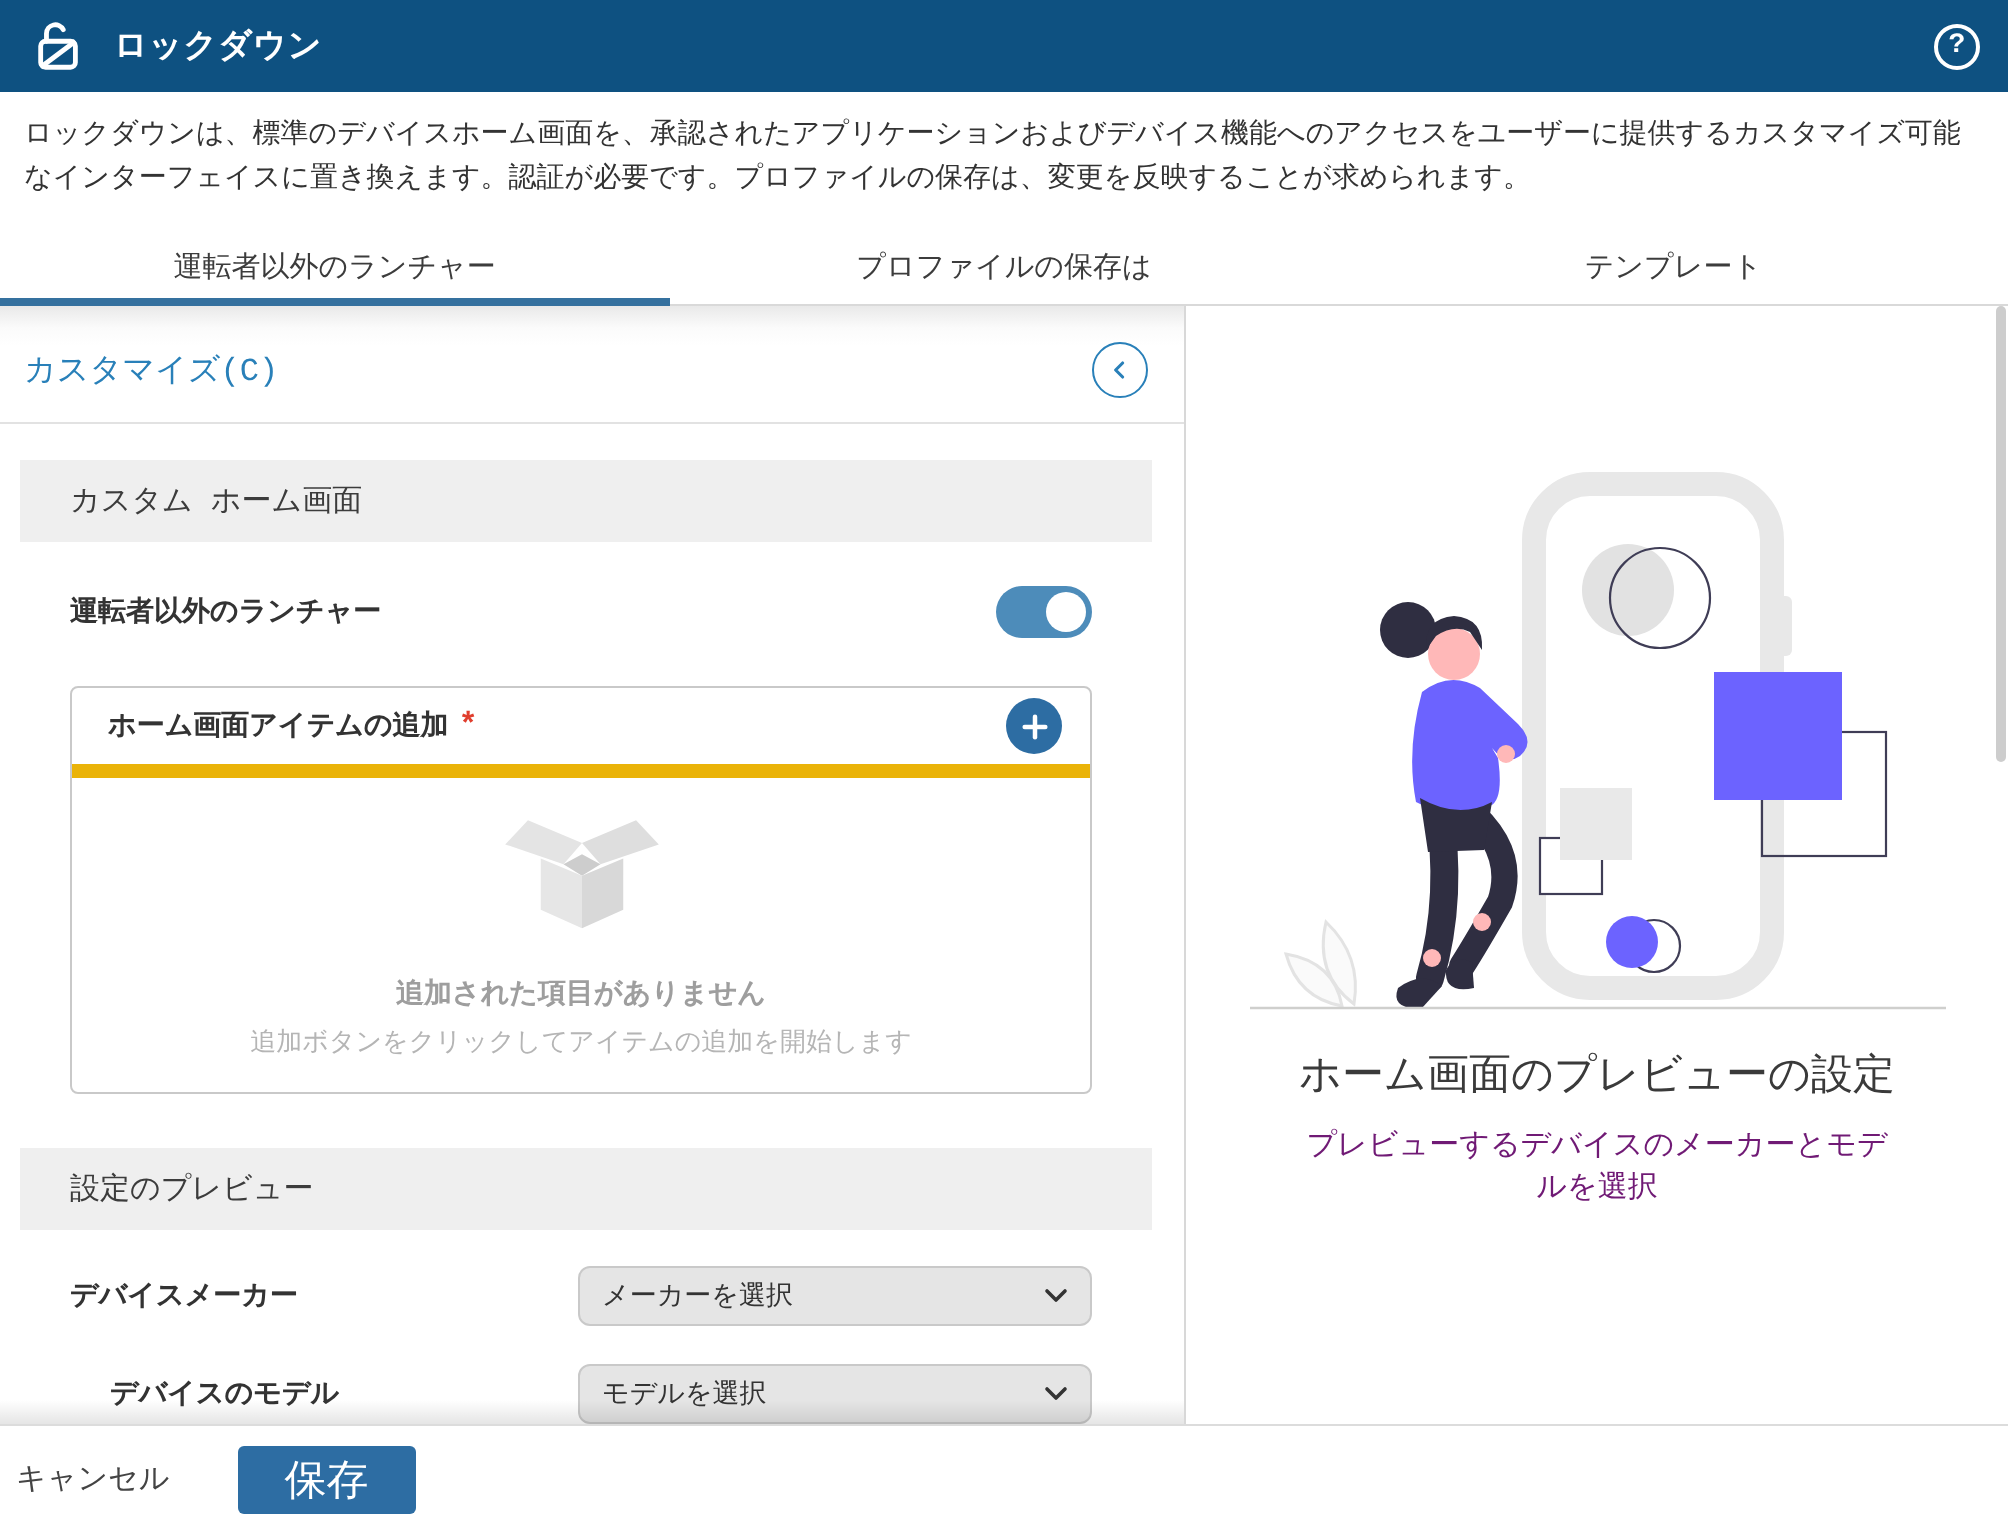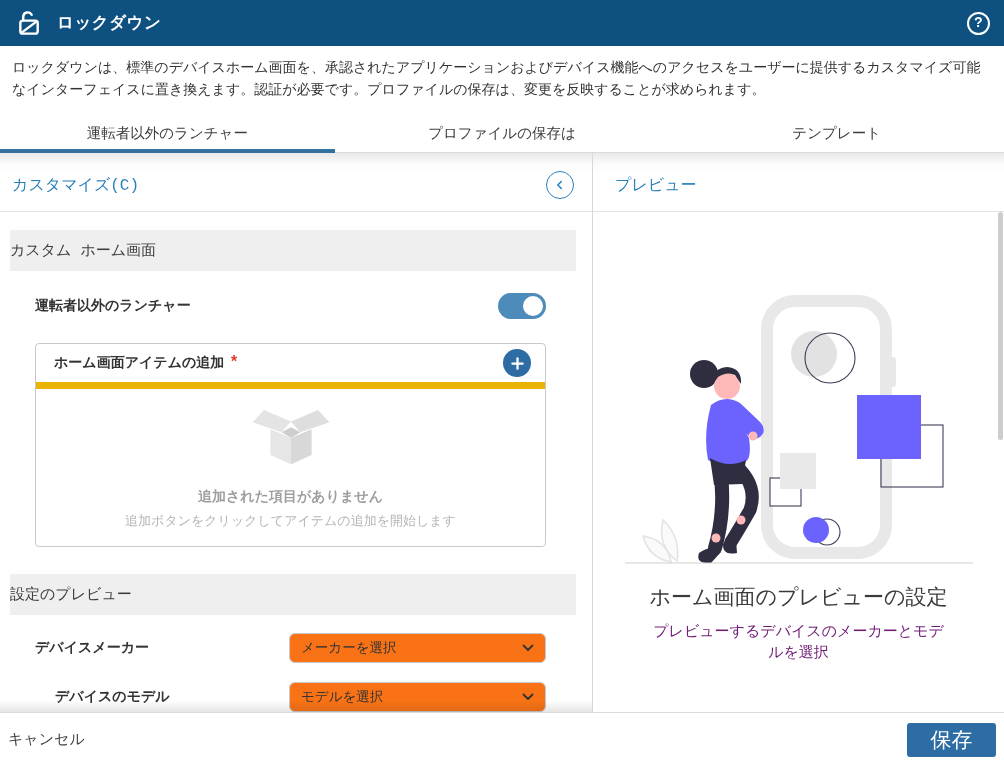--- a/index.html
+++ b/index.html
@@ -39,21 +39,21 @@
   .panel-title { color:#2980b9; font-size:16px; }
   .collapse-btn { width:28px; height:28px; border:1px solid #2980b9; border-radius:50%; background:#fff;
     display:flex; align-items:center; justify-content:center; cursor:pointer; }
 
   .left-body { flex:1; overflow:hidden; position:relative; }
   .left-body::after { content:""; position:absolute; left:0; right:0; bottom:0; height:12px;
     background:linear-gradient(to top, rgba(0,0,0,.10), rgba(0,0,0,0)); }
 
   
   .card { margin:18px 16px 0 10px; }
-  .sec-hdr { background:#efefef; height:41px; display:flex; align-items:center; 
+  .sec-hdr { background:#efefef; height:41px; display:flex; align-items:center; padding-left:25px;
     font-size:15px; color:#3c3c3c; }
   .card-body { padding:0 30px 0 25px; }
 
   .toggle-row { display:flex; align-items:center; justify-content:space-between; padding:22px 0 24px 0; }
   .toggle-row .lbl { font-size:14px; font-weight:bold; color:#333; }
   .switch { width:48px; height:26px; border-radius:13px; background:#4d8cba; position:relative; cursor:pointer; flex:0 0 auto; }
   .switch .knob { position:absolute; top:3px; right:3px; width:20px; height:20px; border-radius:50%; background:#fff; }
 
   .add-box { border:1px solid #c9c9c9; border-radius:4px; overflow:hidden; }
   .add-box-hdr { height:45px; display:flex; align-items:center; justify-content:space-between;
@@ -63,34 +63,34 @@
   .plus-btn { width:28px; height:28px; border-radius:50%; background:#2d6da3; border:none; color:#fff;
     display:flex; align-items:center; justify-content:center; cursor:pointer; flex:0 0 auto; }
   .empty { padding:14px 10px 16px 10px; text-align:center; }
   .empty .ttl { font-size:14px; font-weight:bold; color:#9e9e9e; margin-top:16px; }
   .empty .sub { font-size:13px; color:#b5b5b5; margin-top:6px; }
 
   .gap-lg { height:27px; }
   .form-row { display:flex; align-items:center; padding:10px 0 9px 0;gap:31px; }
   .form-row .lbl { font-size:14px; font-weight:bold; color:#333; flex:1; }
   .form-row.indent .lbl { padding-left:20px; }
-  .select { width:257px; height:30px; border:1px solid #c9c9c9; border-radius:6px; background:#f97316;
+  .select { width:257px; height:30px; border:1px solid #c9c9c9; border-radius:6px; background:#e5e5e5;
     display:flex; align-items:center; justify-content:space-between; padding:0 11px; cursor:pointer; flex:0 0 auto; }
   .select .val { font-size:13.5px; color:#333; }
 
   
   .preview-body { flex:1; position:relative; overflow:hidden; text-align:center; }
   .illus { margin:10px auto 0 auto; display:block; }
   .cap-title { font-size:21px; color:#3a3a3a; line-height:1.25; width:330px; margin:14px auto 0 auto; }
   .cap-sub { font-size:15px; color:#701a75; line-height:1.4; width:300px; margin:9px auto 0 auto; }
   .v-scroll { position:absolute; top:0; right:1px; width:5px; height:228px; background:#cdcdcd; border-radius:3px; }
 
   
   .footer { height:54px; flex:0 0 auto; border-top:1px solid #dcdcdc; display:flex; align-items:center;
-    justify-content:space-between; padding:0 8px; background:#fff; }
+    justify-content:flex-start; padding:0 8px; background:#fff; }
   .cancel-btn { background:none; border:none; font-size:15px; color:#444; cursor:pointer;
     margin-right:34px; font-family:inherit; }
   .save-btn { width:89px; height:34px; background:#2d6da3; color:#fff; border:none; border-radius:3px;
     font-size:21px; cursor:pointer; font-family:inherit; }
 </style>
 </head>
 <body>
 
 <div class="app">
 
@@ -189,23 +189,20 @@
                 </svg>
               </div>
             </div>
           </div>
         </div>
 
       </div>
     </div>
 
     <div class="right-panel">
-      <div class="panel-hdr" style="padding-left:22px;">
-        <span class="panel-title">プレビュー</span>
-      </div>
       <div class="preview-body">
         <svg class="illus" width="360" height="350" viewBox="0 0 360 350">
 
           <rect x="148" y="79" width="119" height="252" rx="28" fill="#fff" stroke="#e8e8e8" stroke-width="12"></rect>
           <rect x="270" y="135" width="7" height="30" rx="3" fill="#e8e8e8"></rect>
 
           <circle cx="195" cy="132" r="23" fill="#e2e2e2"></circle>
           <circle cx="211" cy="136" r="25" fill="none" stroke="#3f3d56" stroke-width="1.1"></circle>
 
           <rect x="262" y="203" width="62" height="62" fill="none" stroke="#3f3d56" stroke-width="1.1"></rect>

